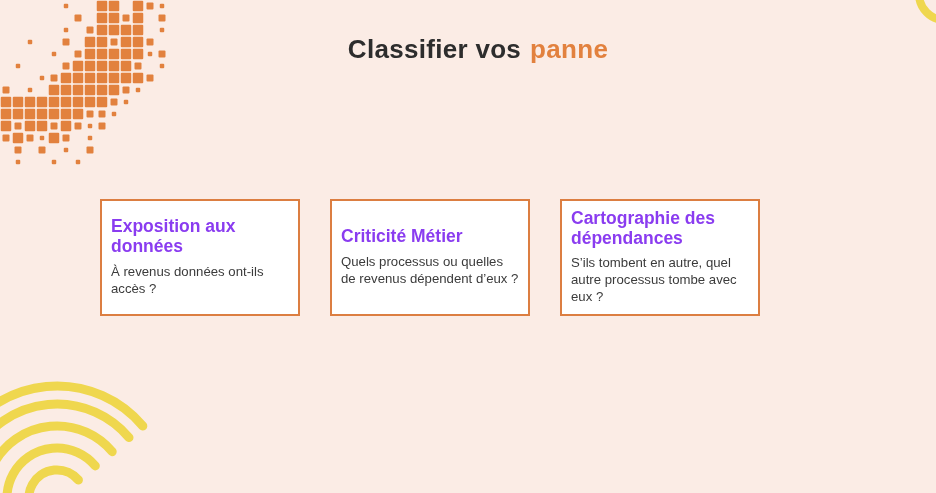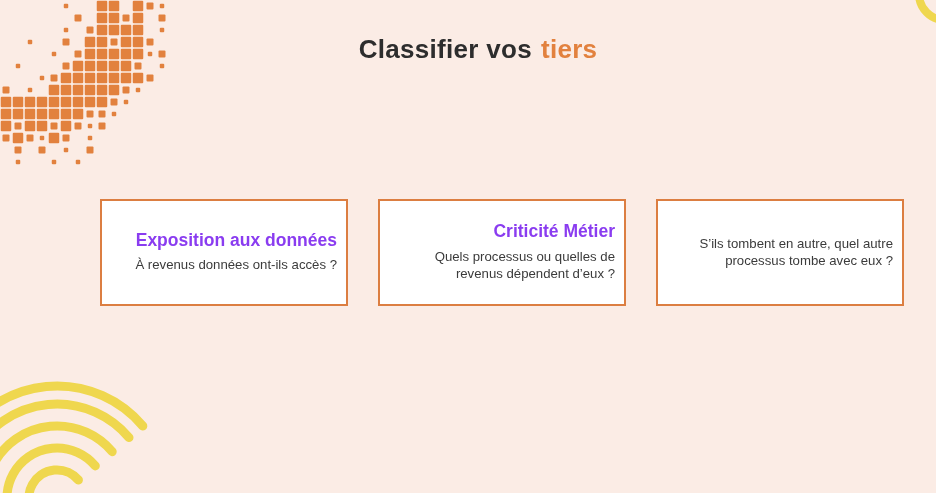--- a/index.html
+++ b/index.html
@@ -41,29 +41,29 @@
   .title .hl { color: var(--accent_orange, #e2813e); }
   .cards {
     position: absolute;
     left: 100px;
     top: 199px;
     display: flex;
     gap: 30px;
   }
   .card {
     box-sizing: border-box;
-    width: 248px;
+    width: 200px;
     min-height: 107px;
     background: var(--card_bg, #ffffff);
     border: 2px solid var(--card_border, #dc7e41);
     display: flex;
     flex-direction: column;
     justify-content: center;
     padding: 8px 9px;
-    text-align: right;
+    text-align: left;
   }
   .card h2 {
     margin: 0 0 7px 0;
     font-size: 17.5px;
     line-height: 1.12;
     font-weight: bold;
     color: var(--heading_purple, #8a3cf0);
   }
   .card p {
     margin: 0;
@@ -196,30 +196,31 @@
       <path d="M 129.0 67.6 A 94 94 0 1 0 43.9 221.1" fill="none" stroke="#efd74e" stroke-width="9" stroke-linecap="round"></path>
       <path d="M 142.8 56.0 A 112 112 0 1 0 41.4 238.9" fill="none" stroke="#efd74e" stroke-width="9" stroke-linecap="round"></path>
     </svg>
 
   <svg id="corner" class="decor" width="45" height="40" viewBox="0 0 45 40">
       <circle cx="54" cy="-6" r="26" fill="none" stroke="#efd74e" stroke-width="8"></circle>
     </svg>
 
   <h1 class="title">
     <span>Classifier vos</span>
-    <span class="hl">tiers</span>
+    <span class="hl">panne</span>
   </h1>
 
   <div class="cards">
     <div class="card">
       <h2>Exposition aux données</h2>
       <p>À revenus données ont-ils accès ?</p>
     </div>
     <div class="card">
       <h2>Criticité Métier</h2>
       <p>Quels processus ou quelles de revenus dépendent d’eux ?</p>
     </div>
     <div class="card">
+      <h2>Cartographie des dépendances</h2>
       <p>S’ils tombent en autre, quel autre processus tombe avec eux ?</p>
     </div>
   </div>
 
 </div>
 
 </body></html>

